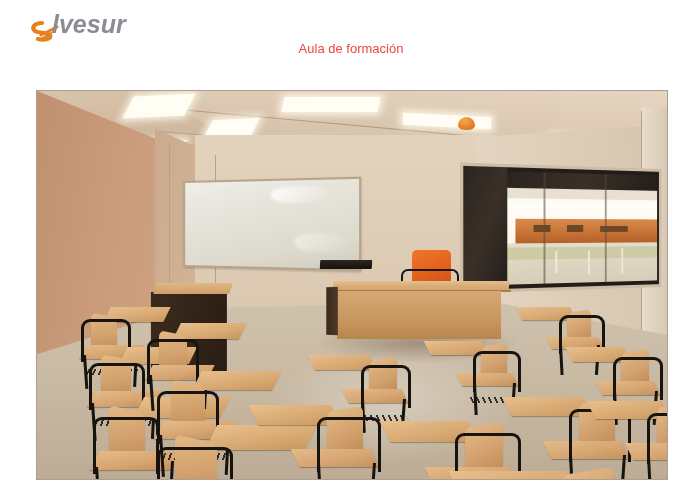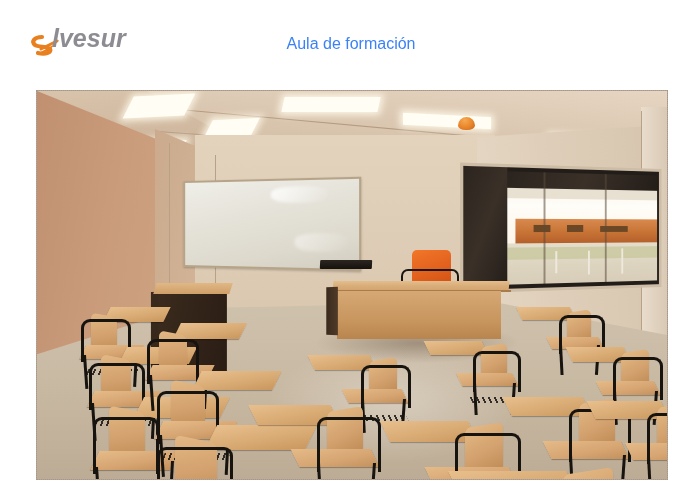--- a/index.html
+++ b/index.html
@@ -21,21 +21,21 @@
     position: absolute;
     left: 0; top: 0;
     width: 700px; height: 500px;
     background: #ffffff;
   }
 
   
   #logo {
     position: absolute;
     left: 28px;
-    top: 20px;
+    top: 6px;
     width: 120px;
     height: 40px;
   }
   #logo svg { display: block; }
 
   
   #title-block {
     position: absolute;
     left: 36px;
     top: 32px;
@@ -43,24 +43,24 @@
     text-align: center;
   }
   #slide-title {
     font-size: 17.5px;
     color: #6e6e6e;
     letter-spacing: 0.2px;
     line-height: 1.25;
     white-space: nowrap;
   }
   #slide-subtitle {
-    font-size: 16px;
-    color: #3b82f6;
+    font-size: 13px;
+    color: #ef4444;
     line-height: 1.35;
-    margin-top: 1px;
+    margin-top: 8px;
     white-space: nowrap;
   }
 
   
   #photo-frame {
     position: absolute;
     left: 36px;
     top: 90px;
     width: 630px;
     height: 388px;

